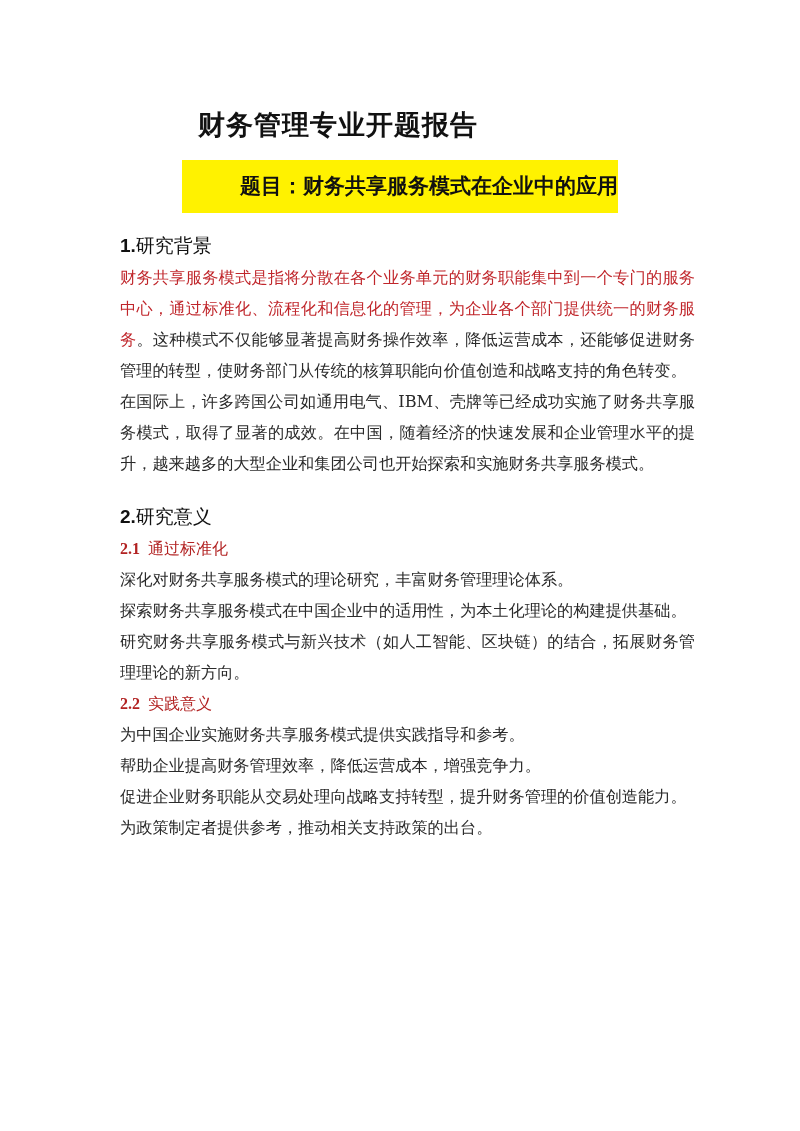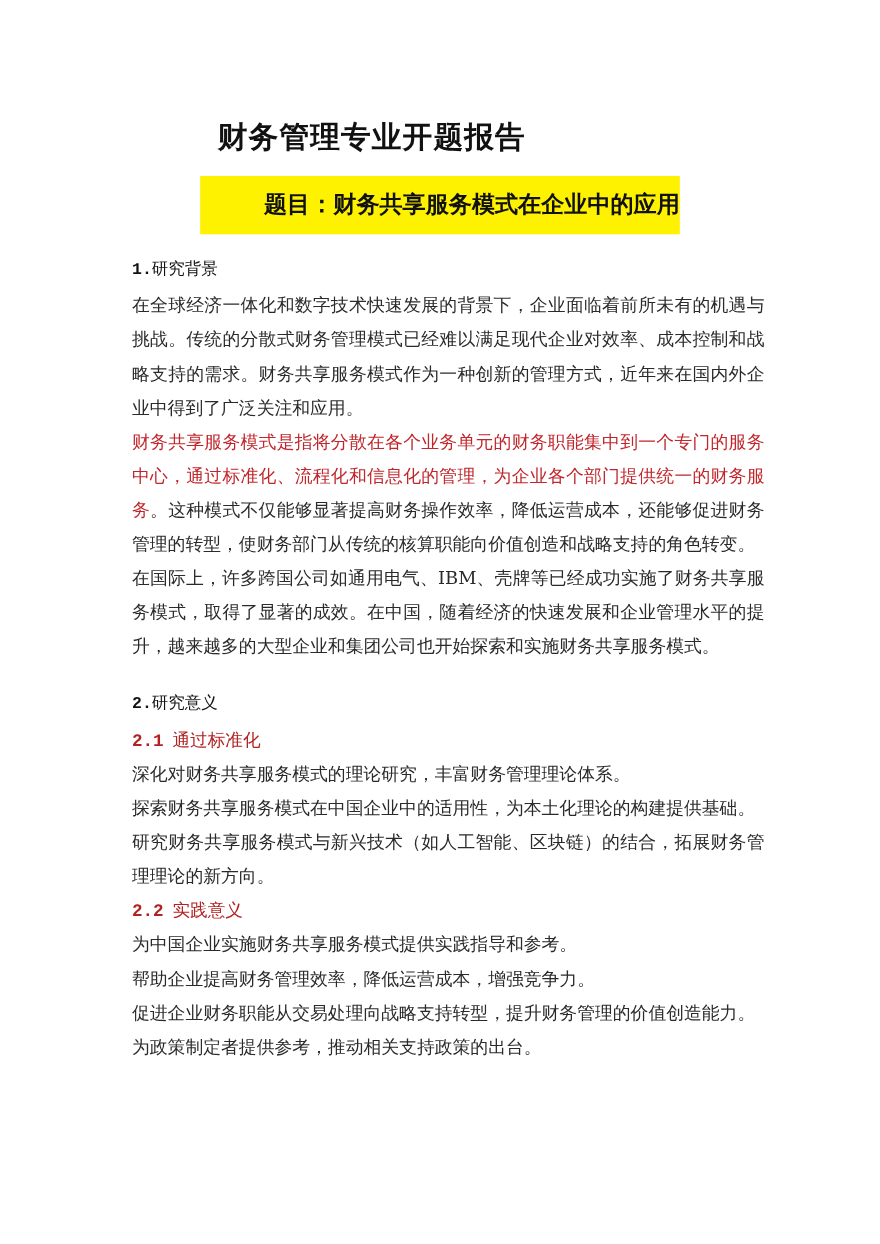--- a/index.html
+++ b/index.html
@@ -17,49 +17,48 @@
   .subtitle {
     position: absolute; left: 182px; top: 172px; width: 436px; text-align: right;
     font-family: "DejaVu Sans", sans-serif; font-weight: bold; font-size: 21px;
     color: #111; white-space: nowrap;
   }
   .content {
     position: absolute; left: 120px; top: 230px; width: 575px;
     font-family: "DejaVu Serif", serif; font-size: 16.2px; line-height: 31px; color: #2a2a2a;
   }
   .h1 {
-    font-family: Liberation Mono, monospace; font-size: 15px; color: #111;
+    font-family: Liberation Sans, sans-serif; font-size: 19px; color: #111;
     height: 32px; line-height: 32px; margin: 0 0 0 0;
   }
   .h1 .num { font-weight: bold; }
   .h2 {
     font-family: "DejaVu Serif", serif; font-size: 16px; color: #b22222;
     height: 31px; line-height: 31px;
   }
-  .h2 .num { font-family: Liberation Mono, monospace; font-weight: bold; margin-right: 8px; }
+  .h2 .num { font-family: Liberation Serif, serif; font-weight: bold; margin-right: 8px; }
   p { margin: 0; text-align: justify; }
   .red { color: #c0262b; }
   .sec2 { margin-top: 22px; }
 </style>
 </head>
 <body>
 
 <div class="page">
 
   <div class="title">财务管理专业开题报告</div>
 
   <div class="subtitle-band"></div>
   <div class="subtitle">题目：财务共享服务模式在企业中的应用</div>
 
   <div class="content">
 
     <div class="h1">
       <span class="num">1.</span><span>研究背景</span>
     </div>
-    <p>在全球经济一体化和数字技术快速发展的背景下，企业面临着前所未有的机遇与挑战。传统的分散式财务管理模式已经难以满足现代企业对效率、成本控制和战略支持的需求。财务共享服务模式作为一种创新的管理方式，近年来在国内外企业中得到了广泛关注和应用。</p>
     <p><span class="red">财务共享服务模式是指将分散在各个业务单元的财务职能集中到一个专门的服务中心，通过标准化、流程化和信息化的管理，为企业各个部门提供统一的财务服务</span><span>。这种模式不仅能够显著提高财务操作效率，降低运营成本，还能够促进财务管理的转型，使财务部门从传统的核算职能向价值创造和战略支持的角色转变。</span></p>
     <p>在国际上，许多跨国公司如通用电气、IBM、壳牌等已经成功实施了财务共享服务模式，取得了显著的成效。在中国，随着经济的快速发展和企业管理水平的提升，越来越多的大型企业和集团公司也开始探索和实施财务共享服务模式。</p>
 
     <div class="h1 sec2">
       <span class="num">2.</span><span>研究意义</span>
     </div>
 
     <div class="h2">
       <span class="num">2.1</span><span>通过标准化</span>
     </div>

